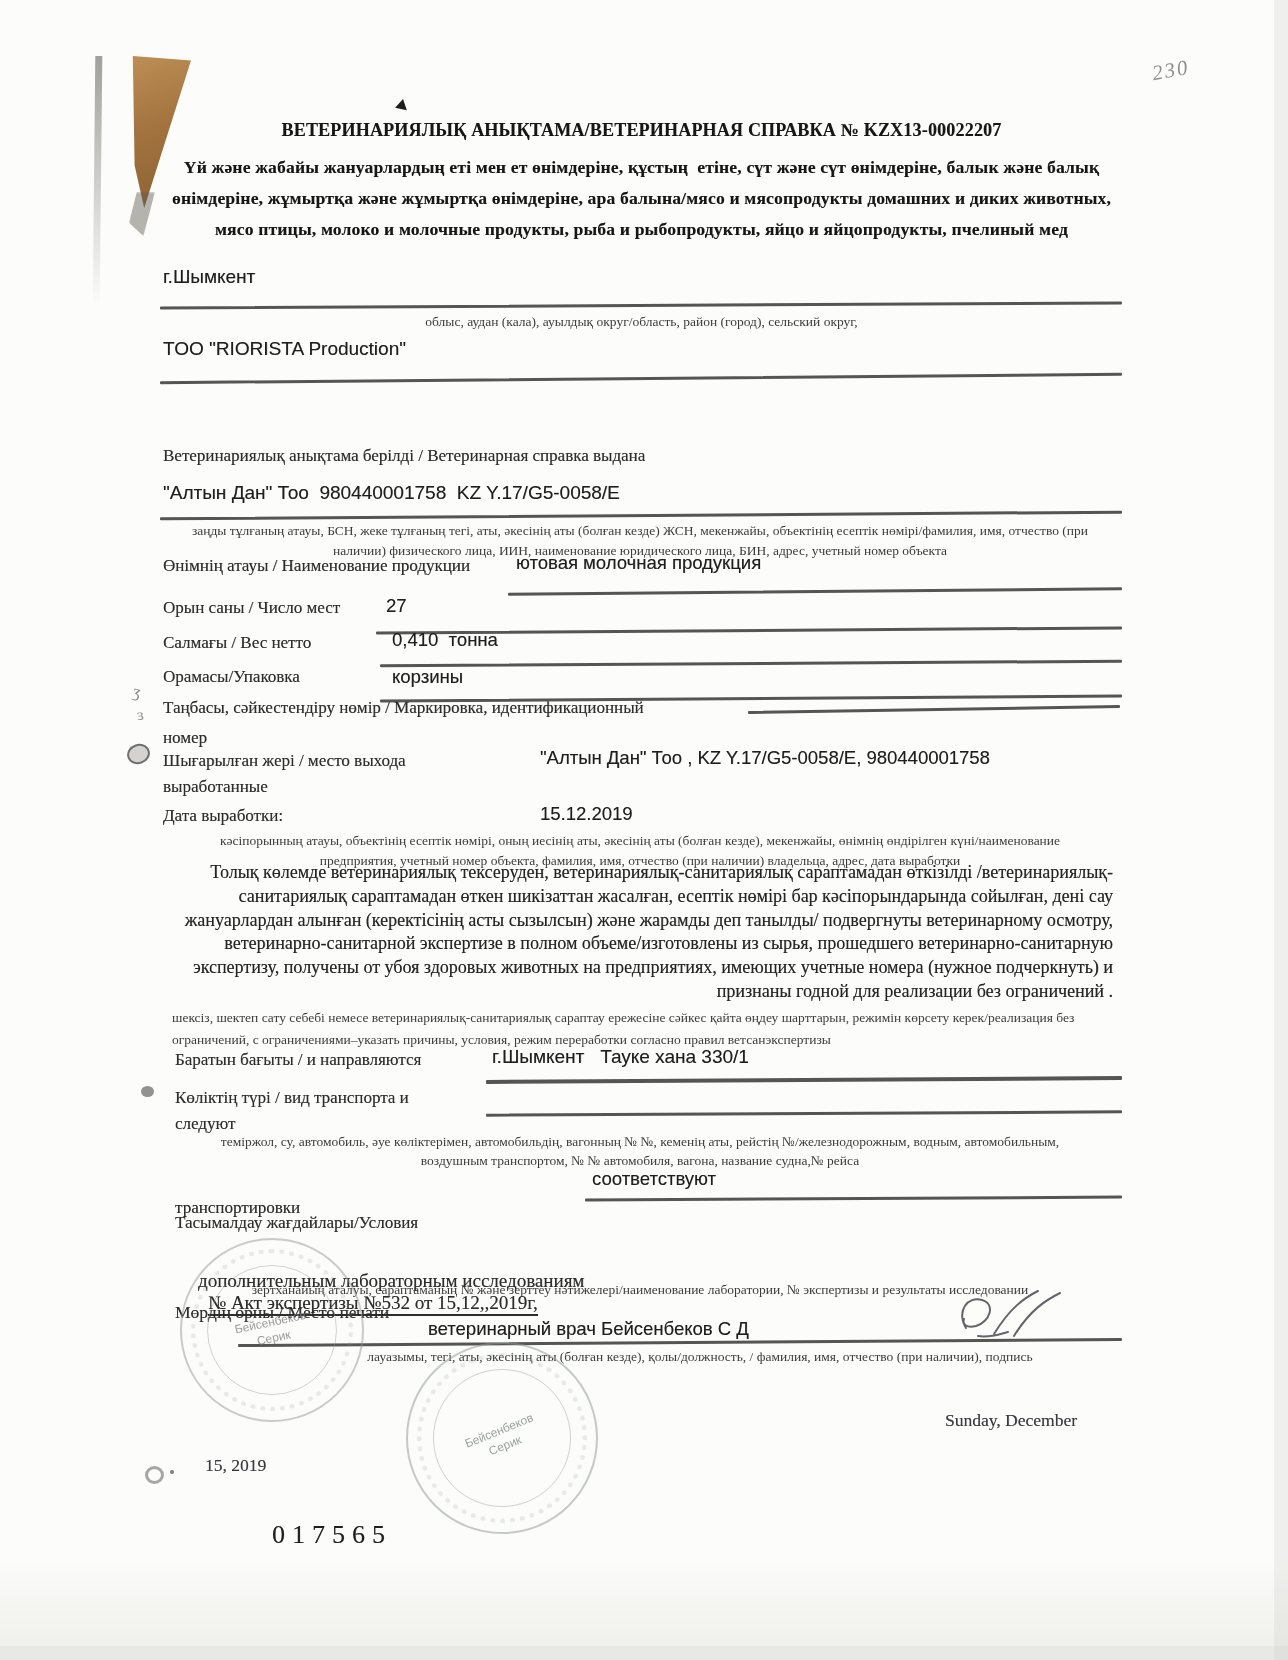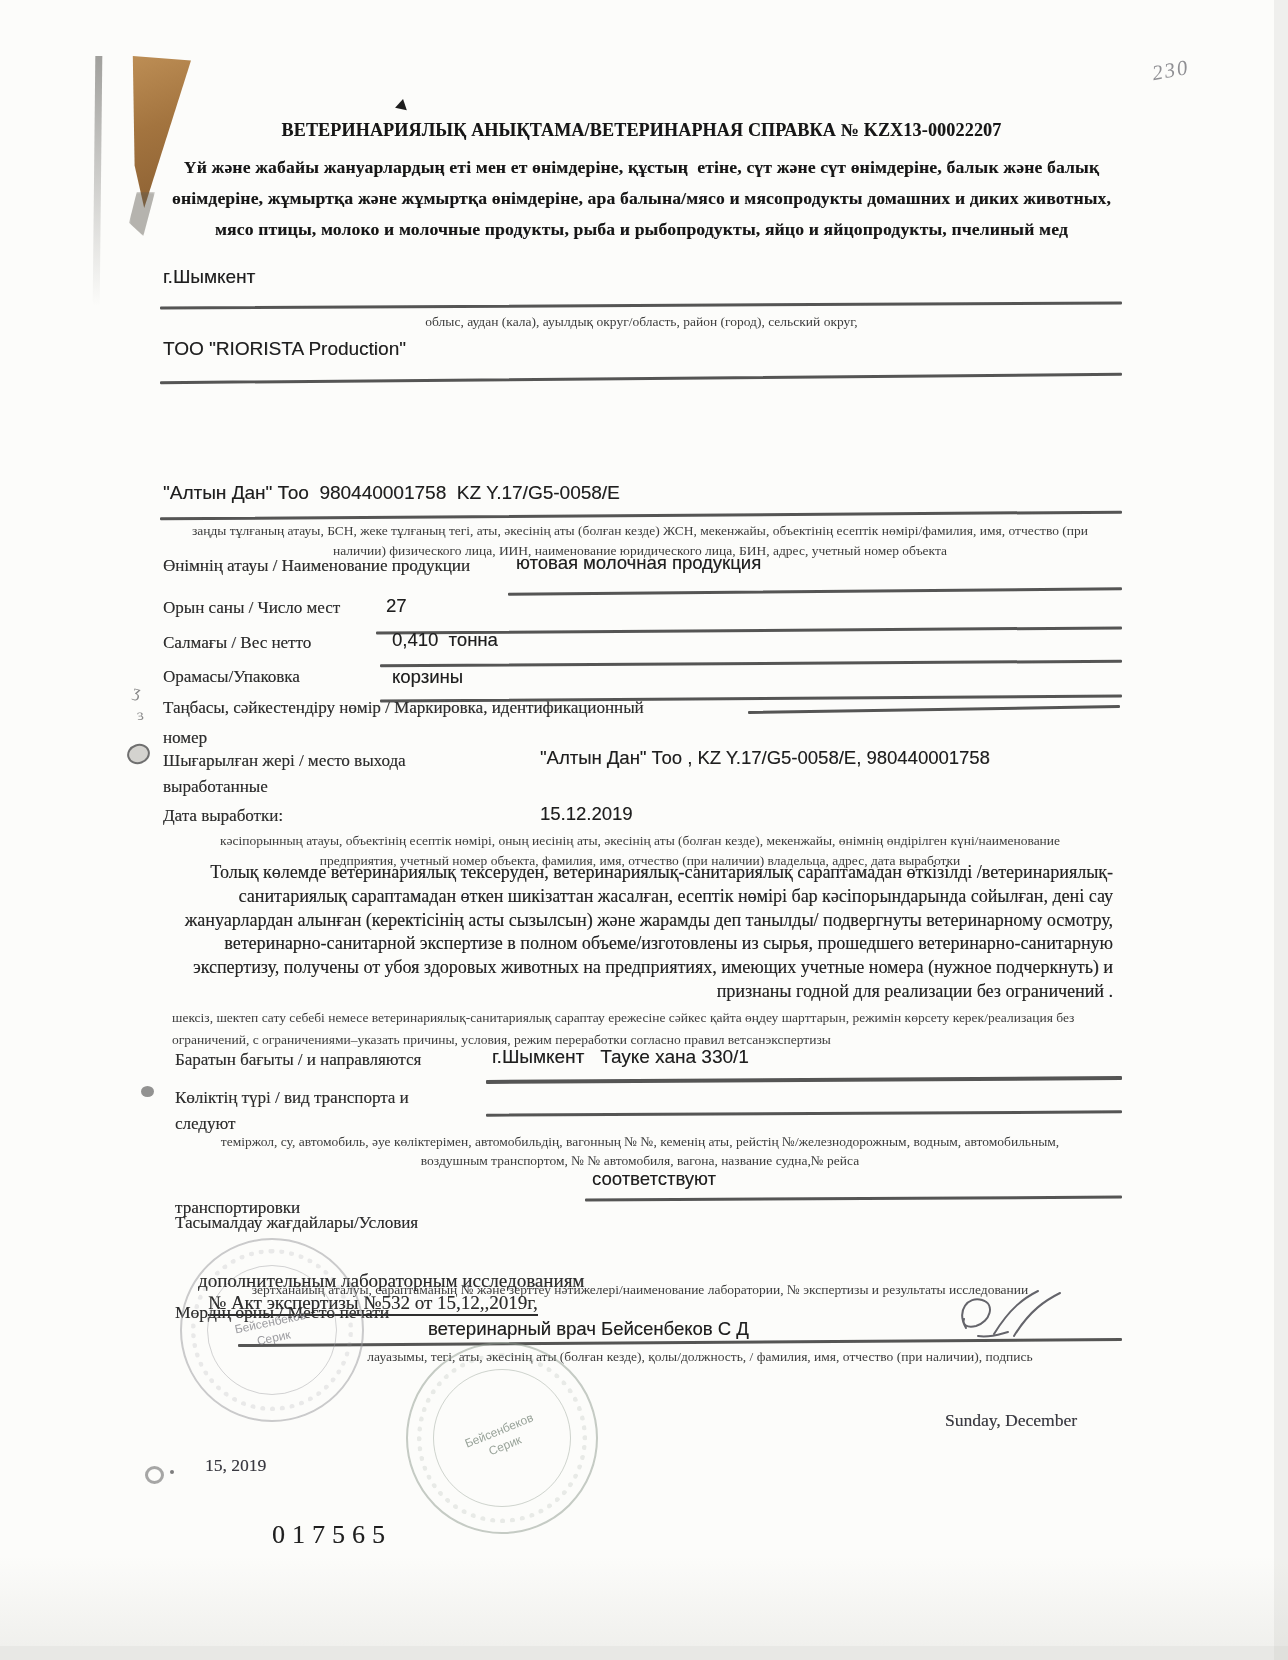--- a/index.html
+++ b/index.html
@@ -58,20 +58,21 @@
   <div class="abs title1 ink" style="left:164px;top:120px;width:955px;">ВЕТЕРИНАРИЯЛЫҚ АНЫҚТАМА/ВЕТЕРИНАРНАЯ СПРАВКА № KZX13-00022207</div>
   <div class="abs titleb ink" style="left:164px;top:152px;width:955px;">Үй және жабайы жануарлардың еті мен ет өнімдеріне, құстың  етіне, сүт және сүт өнімдеріне, балык және балық өнімдеріне, жұмыртқа және жұмыртқа өнімдеріне, ара балына/мясо и мясопродукты домашних и диких животных, мясо птицы, молоко и молочные продукты, рыба и рыбопродукты, яйцо и яйцопродукты, пчелиный мед</div>
 
   <div class="abs val ink" style="left:163px;top:266px;font-size:19px;">г.Шымкент</div>
   <div class="rule" style="left:160px;top:304px;width:962px;transform:rotate(-0.3deg);"></div>
   <div class="abs cap" style="left:164px;top:312px;width:955px;">облыс, аудан (кала), ауылдық округ/область, район (город), сельский округ,</div>
 
   <div class="abs val ink" style="left:163px;top:338px;font-size:19px;">TOO "RIORISTA Production"</div>
   <div class="rule" style="left:160px;top:377px;width:962px;transform:rotate(-0.5deg);"></div>
 
+  <div class="abs lbl ink" style="left:163px;top:446px;">Ветеринариялық анықтама берілді / Ветеринарная справка выдана</div>
   <div class="abs val ink" style="left:163px;top:482px;font-size:19px;">"Алтын Дан" Тоо  980440001758  KZ Y.17/G5-0058/E</div>
   <div class="rule" style="left:160px;top:514px;width:962px;transform:rotate(-0.4deg);"></div>
   <div class="abs cap" style="left:175px;top:521px;width:930px;">заңды тұлғаның атауы, БСН, жеке тұлғаның тегі, аты, әкесінің аты (болған кезде) ЖСН, мекенжайы, объектінің есептік нөмірі/фамилия, имя, отчество (при наличии) физического лица, ИИН, наименование юридического лица, БИН,  адрес, учетный номер объекта</div>
 
   <div class="abs lbl ink" style="left:163px;top:556px;">Өнімнің атауы / Наименование продукции</div>
   <div class="abs val ink" style="left:516px;top:552px;">ютовая молочная продукция</div>
   <div class="rule" style="left:508px;top:590px;width:614px;transform:rotate(-0.5deg);height:3px;"></div>
 
   <div class="abs lbl ink" style="left:163px;top:598px;">Орын саны / Число мест</div>
   <div class="abs val ink" style="left:386px;top:595px;">27</div>

